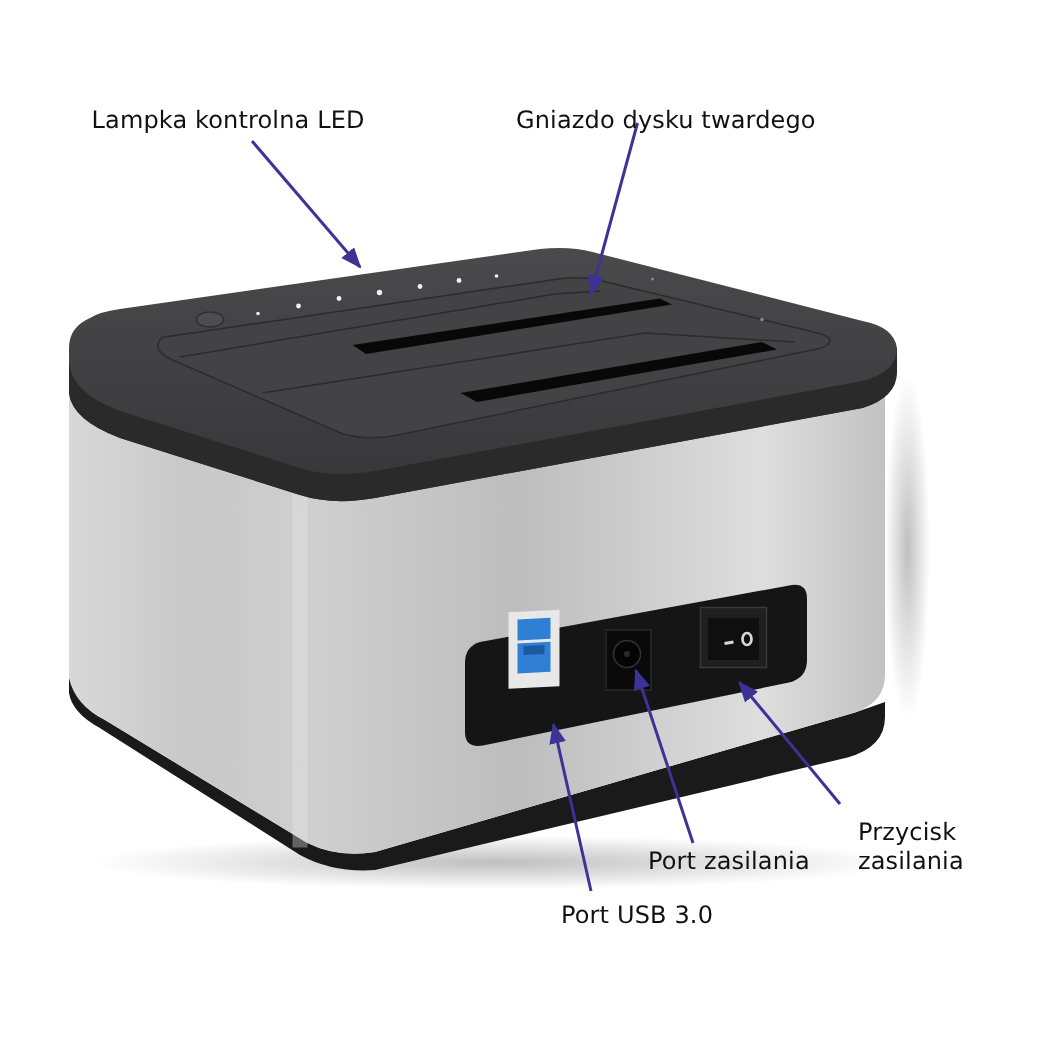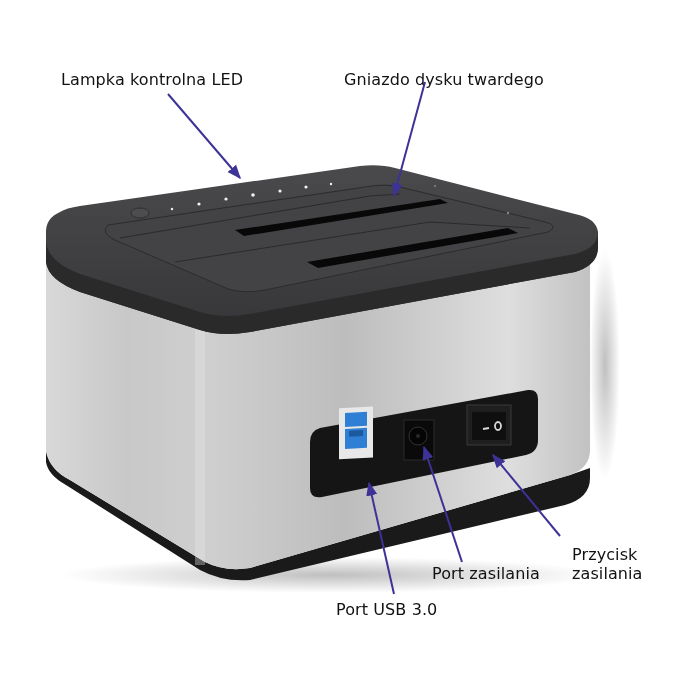--- a/index.html
+++ b/index.html
@@ -7,21 +7,21 @@
            font-family: "DejaVu Sans", "Liberation Sans", sans-serif; }
     .stage { position: absolute; left: 0; top: 0; width: 700px; height: 700px; }
     svg.device { position: absolute; left: 0; top: 0; }
     .label { position: absolute; color: #111111; font-size: 16px; line-height: 19px; white-space: nowrap; letter-spacing: 0.1px; }
     .label.multi { white-space: normal; }
     .label span { display: block; }
     #lbl-led { left: 61px; top: 70px; text-align: center; }
     #lbl-slot { left: 344px; top: 50px; margin-top: 20px; }
     #lbl-power-port { left: 408px; top: 564px; margin-left: 24px; }
     #lbl-power-button { left: 572px; top: 545px; }
-    #lbl-usb { left: 336px; top: 600px; text-align: right; }
+    #lbl-usb { left: 374px; top: 600px; text-align: right; }
   </style>
 </head>
 <body>
 
 <div class="stage">
   <svg class="device" width="700" height="700" viewBox="0 0 700 700" xmlns="http://www.w3.org/2000/svg">
     <defs>
       <linearGradient id="bodyGrad" x1="0" x2="1" y1="0" y2="0">
         <stop offset="0" stop-color="#d8d8d8"></stop>
         <stop offset="0.15" stop-color="#c8c8c8"></stop>

